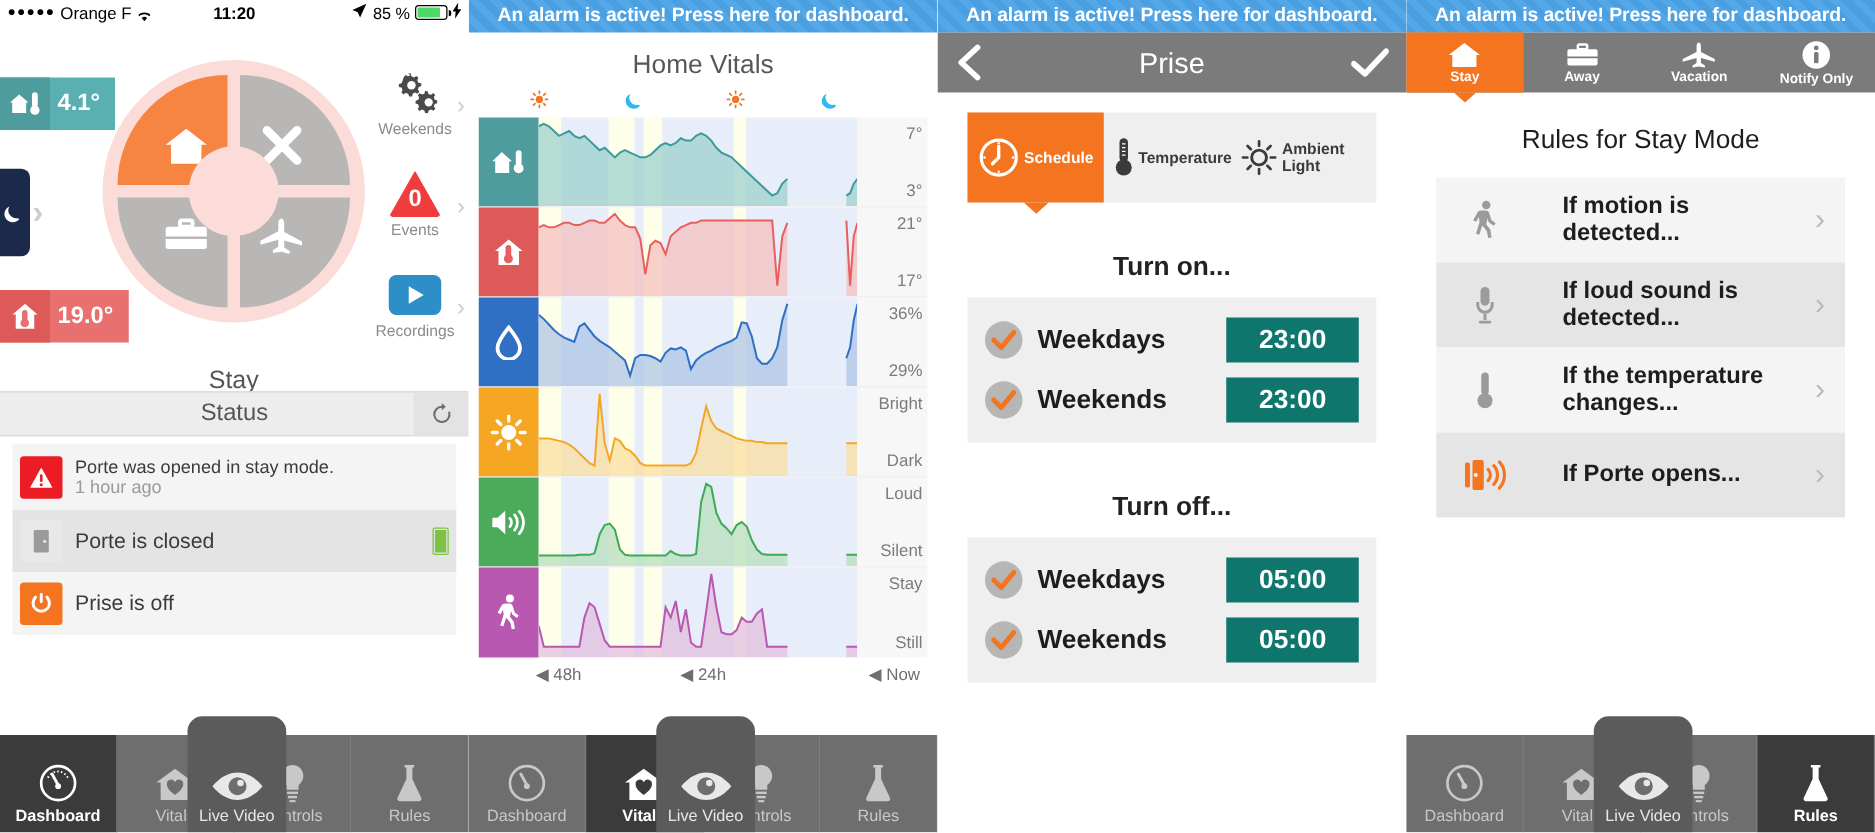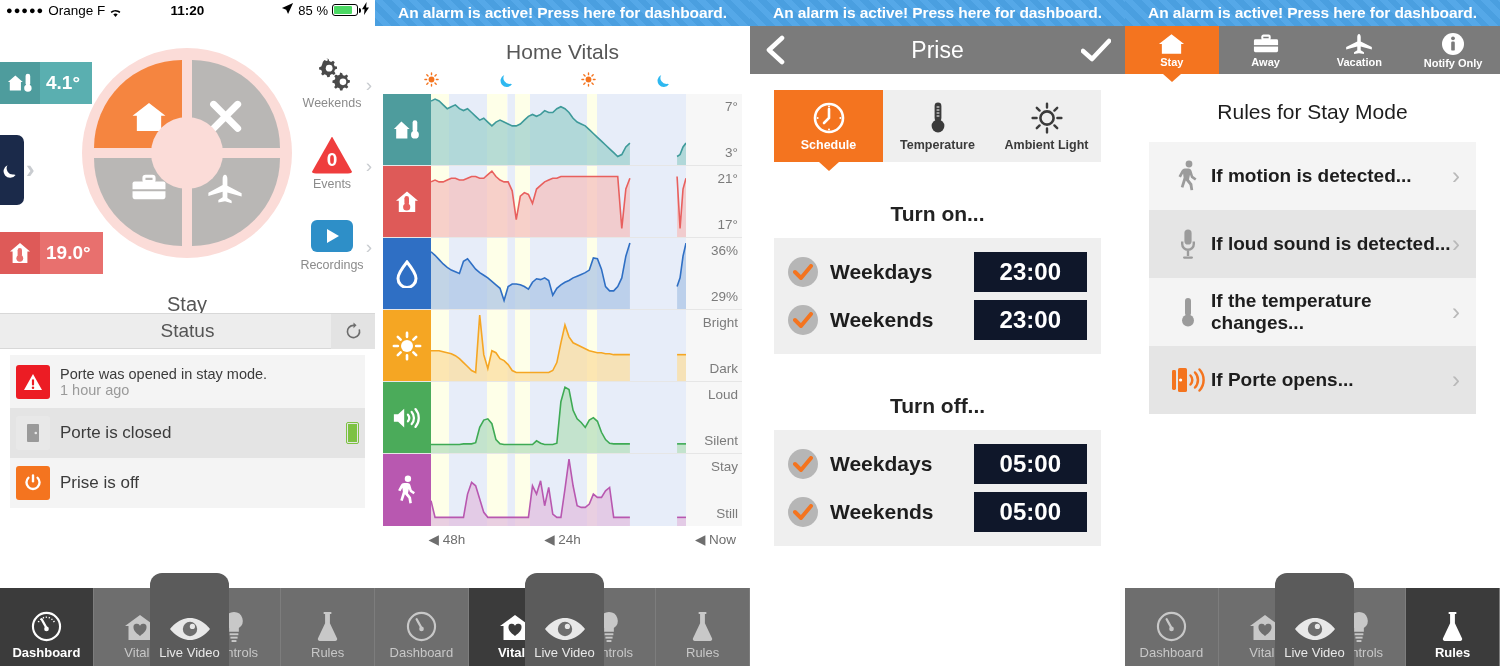--- a/index.html
+++ b/index.html
@@ -117,44 +117,44 @@
     padding:0 14px; }
   .vt-axis span { flex:1; text-align:center; }
   .vt-axis span:last-child { text-align:right; }
 
   
   .navbar { height:48px; background:#7b7b7b; display:flex; align-items:center; padding:0 14px;
     color:#fff; position:relative; }
   .navbar .nb-title { position:absolute; left:0; right:0; text-align:center; font-size:23px; }
   .nb-btn { position:relative; z-index:2; display:flex; align-items:center; }
   .seg3 { margin:16px 24px 0; height:72px; display:flex; background:#efefef; position:relative;}
-  .seg3 .sg { flex:1; display:flex; flex-direction:column; align-items:center; justify-content:center;
+  .seg3 .sg { flex:1; display:flex; flex-direction:row; align-items:center; justify-content:center;
     gap:3px; font-size:12.5px; color:#3b3b3b; font-weight:bold; position:relative;}
   .seg3 .sg.on { background:#f4741f; color:#fff; }
   .seg3 .sg.on:after { content:''; position:absolute; left:50%; bottom:-9px; margin-left:-10px;
     border-left:10px solid transparent; border-right:10px solid transparent; border-top:9px solid #f4741f;}
   .sch-title { text-align:center; font-size:21px; font-weight:bold; color:#222; margin:40px 0 12px; }
   .sch-box { margin:0 24px; background:#efefef; padding:10px 0; }
   .sch-row { display:flex; align-items:center; height:48px; padding:0 14px; }
   .sch-chk { width:30px; height:30px; border-radius:50%; background:#b6b6b6;
     display:flex; align-items:center; justify-content:center; flex:none; margin-right:12px;}
   .sch-lbl { font-size:21px; font-weight:bold; color:#1d1d1d; }
-  .sch-time { margin-left:auto; background:#0f172a; color:#fff; font-size:24px; font-weight:bold;
+  .sch-time { margin-left:auto; background:#0f766e; color:#fff; font-size:21px; font-weight:bold;
     padding:6px 26px; }
 
   
   .modebar { height:48px; display:flex; background:#7b7b7b; }
   .modebar .mb { flex:1; display:flex; flex-direction:column; align-items:center; justify-content:center;
     gap:1px; color:#fff; font-size:11px; font-weight:bold; position:relative; }
   .modebar .mb.on { background:#f4741f; }
   .modebar .mb.on:after { content:''; position:absolute; left:50%; bottom:-8px; margin-left:-9px;
     border-left:9px solid transparent; border-right:9px solid transparent; border-top:8px solid #f4741f;}
   .rules-title { text-align:center; font-size:21px; font-weight:normal; color:#1d1d1d; margin:26px 0 18px; }
   .rules-list { margin:0 24px; }
-  .rule { height:68px; display:flex; align-items:center; padding:0 16px; background:#f4f4f4; }
+  .rule { height:68px; display:flex; align-items:center; padding:0 16px; background:#f4f4f4;gap:39px; }
   .rule.alt { background:#e5e5e5;align-items:center; }
   .rule .r-ic { width:46px; flex:none; display:flex; align-items:center; justify-content:center;}
   .rule .r-lb { font-size:19px; color:#1d1d1d; font-weight:bold; }
   .rule .r-ch { margin-left:auto; color:#b9b9b9; font-size:24px; font-weight:300;}
 </style>
 </head>
 <body>
 
 <div class="stage">
 

